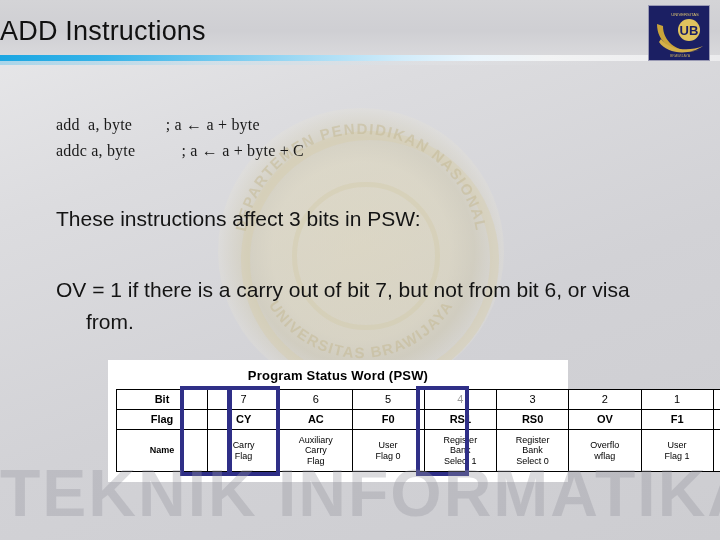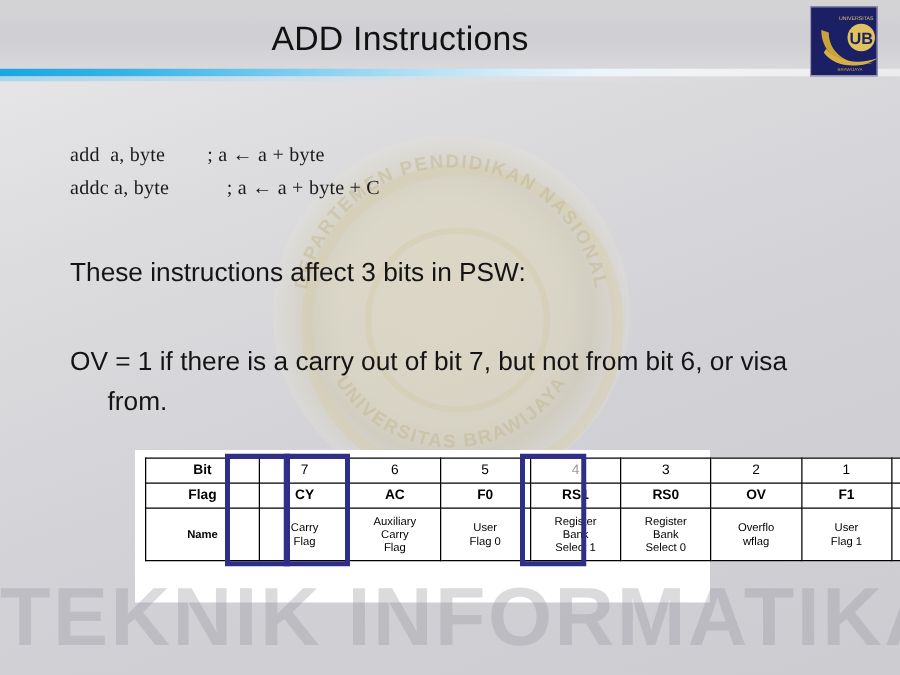--- a/index.html
+++ b/index.html
@@ -93,21 +93,21 @@
     position: absolute;
     left: 0; top: 0;
     width: 720px; height: 56px;
     background: linear-gradient(180deg, #d4d4d7 0%, #cfcfd3 55%, #d9d9dc 100%);
   }
   .title {
     position: absolute;
     left: 0;
     top: 16px;
     width: 640px;
-    text-align: center;
+    text-align: left;
     font-size: 27px;
     color: #111;
     letter-spacing: 0.2px;
     white-space: nowrap;
   }
   .accent-bar {
     position: absolute;
     left: 0;
     top: 55px;
     width: 720px;
@@ -133,21 +133,21 @@
       rgba(180,220,240,0.35) 30%,
       rgba(235,240,243,0.15) 60%,
       rgba(235,235,237,0) 85%);
   }
 
   
   .logo {
     position: absolute;
     left: 648px;
     top: 5px;
-    width: 54px;
+    width: 62px;
     height: 56px;
     background: #1b1f63;
     border: 1px solid #9a9ab4;
     box-sizing: border-box;
     overflow: hidden;
   }
 
   
   .content {
     position: absolute;
@@ -272,20 +272,21 @@
     <div class="code-line">add  a, byte        ; a ← a + byte</div>
     <div class="code-line">addc a, byte           ; a ← a + byte + C</div>
     <div class="body-line">These instructions affect 3 bits in PSW:</div>
     <div class="body-line wrapped">
       <span>OV = 1 if there is a carry out of bit 7, but not from bit 6, or visa</span>
       <span class="cont">from.</span>
     </div>
   </div>
 
   <div class="psw-panel">
+    <div class="psw-title">Program Status Word (PSW)</div>
     <div class="psw-table-wrap">
       <table class="psw">
         <tbody>
           <tr class="r-bit" id="row-bit">
               <td class="lbl" style="width: 66px;">Bit</td>
               <td style="width: 47.25px;">7</td>
               <td style="width: 47.25px;">6</td>
               <td style="width: 47.25px;">5</td>
               <td class="faded" style="width: 47.25px;">4</td>
               <td style="width: 47.25px;">3</td>

